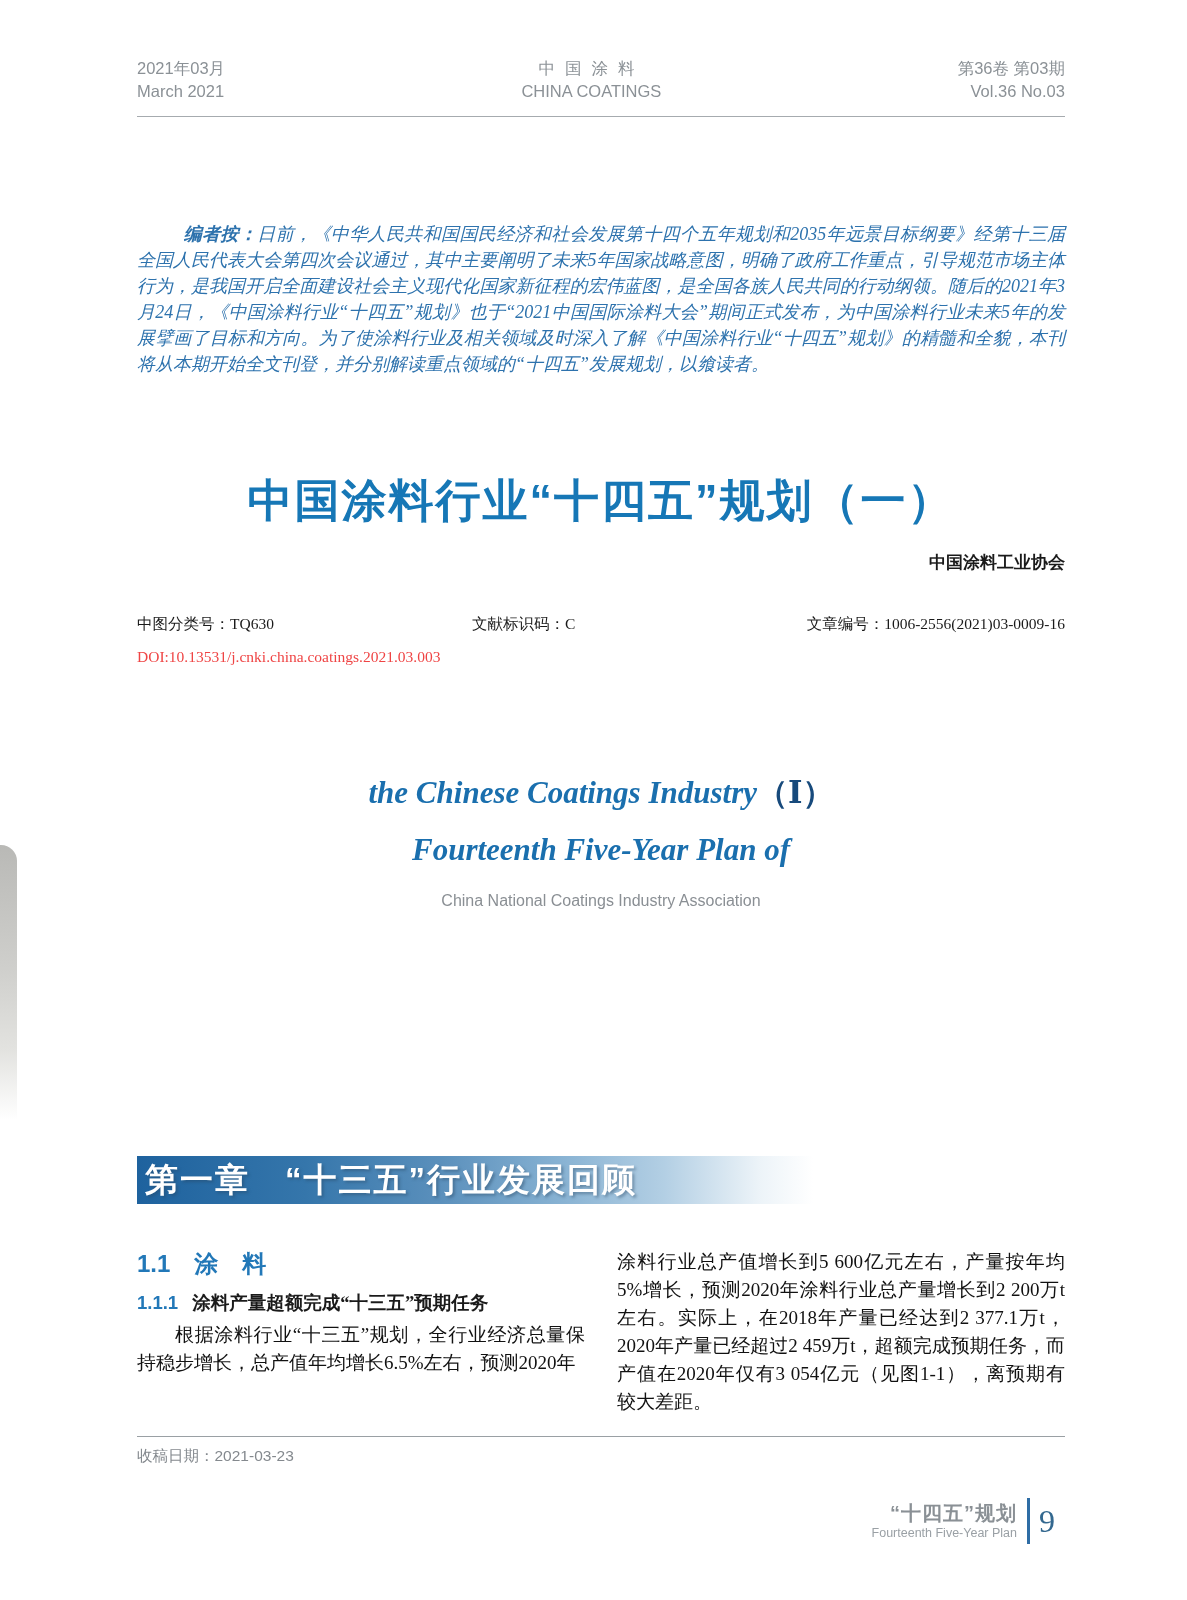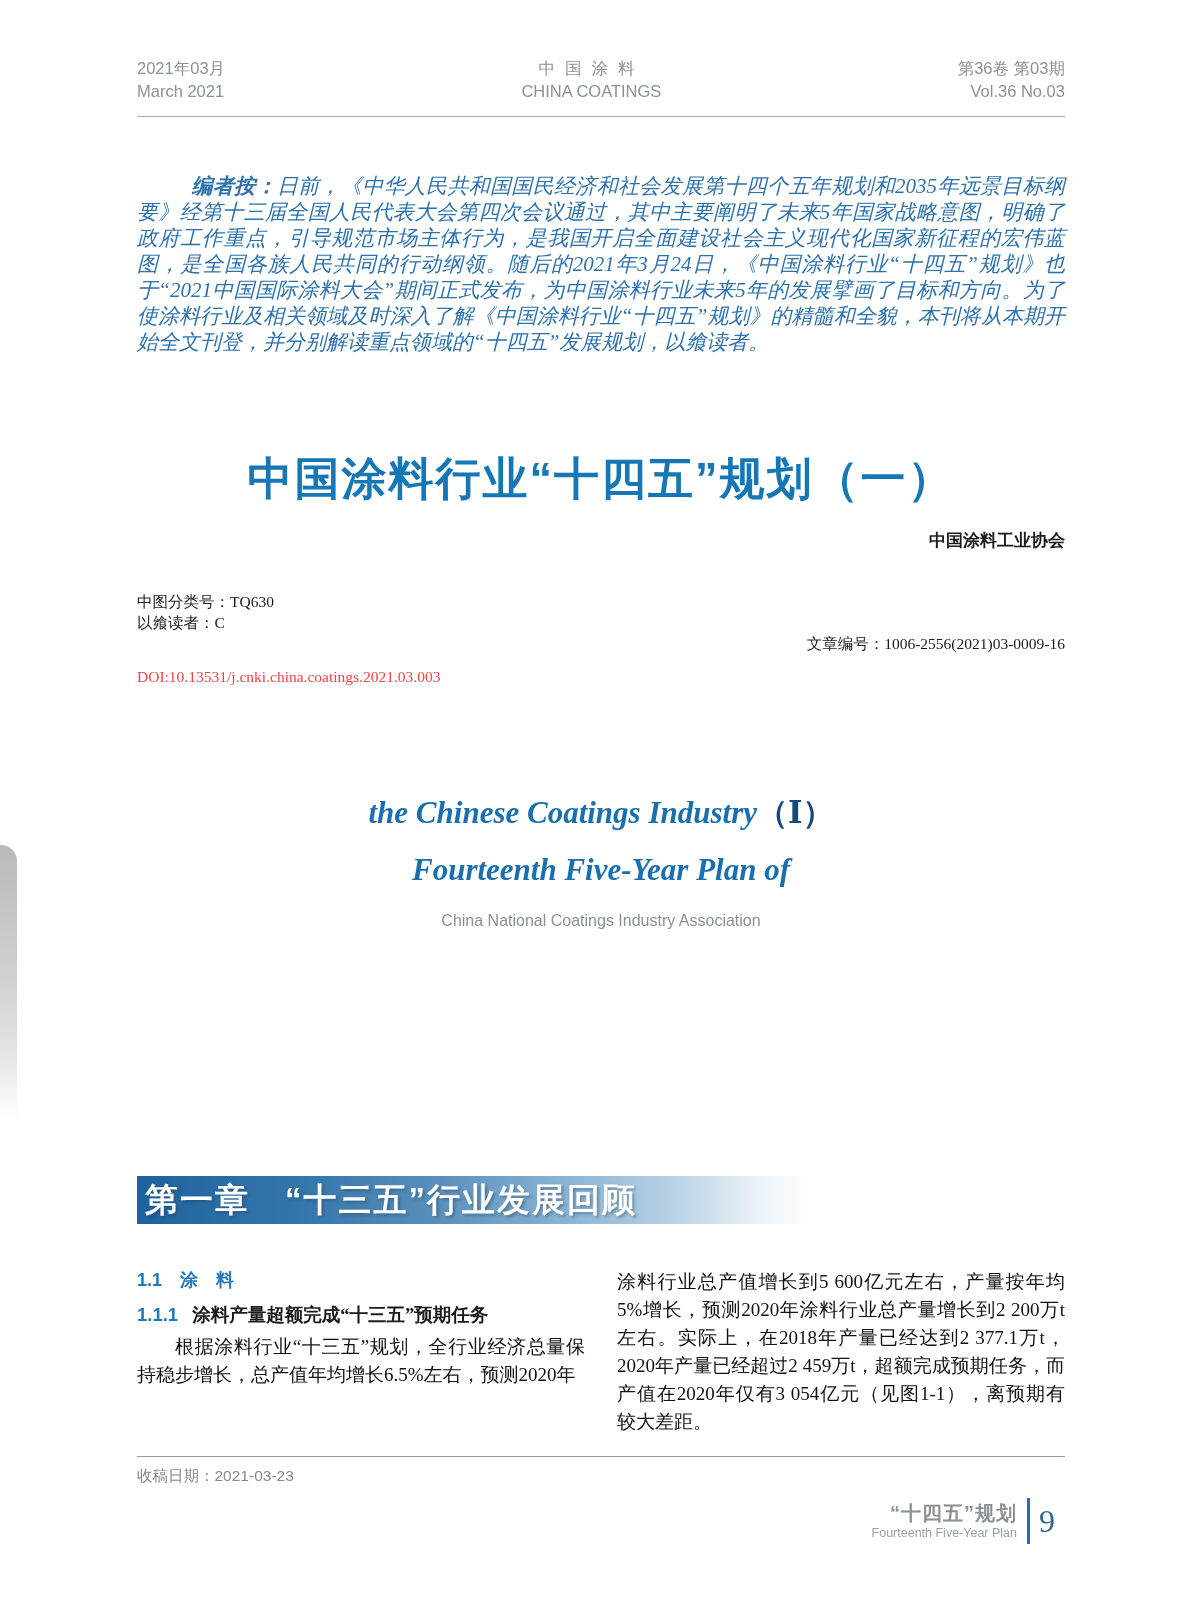--- a/index.html
+++ b/index.html
@@ -23,24 +23,24 @@
     color:#8b9196;
     font-family:"Liberation Sans","DejaVu Sans",sans-serif;
   }
   .hdr-col{line-height:23px;font-size:16.5px;}
   .hdr-col.center{text-align:center;}
   .hdr-col.center .cn{letter-spacing:10px;}
   .hdr-col.right{text-align:right;}
 
   
   .editor-note{
-    margin-top:56px;
+    margin-top:104px;
     color:#2d72ad;
     font-style:italic;
-    font-size:21px;
+    font-size:18px;
     line-height:26px;
     text-align:justify;
   }
   .editor-note p{margin:0;text-indent:2.6em;}
   .editor-note .note-label{font-weight:bold;}
 
   
   .title-cn{
     margin:94px 0 0 0;
     text-align:center;
@@ -58,21 +58,20 @@
     font-size:17px;
     color:#1a1a1a;
   }
 
   
   .meta-row{
     margin-top:40px;
     display:flex;
     font-size:15.5px;
     color:#1a1a1a;
-    flex-direction:column;
   }
   .meta-row .m1{width:335px;}
   .meta-row .m2{width:300px;}
   .meta-row .m3{flex:1;text-align:right;}
   .doi-line{margin-top:13px;font-size:15.5px;color:#ef4444;}
 
   
   .title-en{
     margin-top:98px;
     text-align:center;
@@ -135,21 +134,21 @@
     font-family:"Liberation Sans","DejaVu Sans",sans-serif;
     font-weight:bold;
     font-size:21px;
     white-space:nowrap;
   }
   .h-sec2{
     margin:0 0 10px 0;
     color:#2278b8;
     font-family:"Liberation Sans","DejaVu Sans",sans-serif;
     font-weight:bold;
-    font-size:18px;
+    font-size:24px;
   }
   .h-sec3{
     margin:0 0 6px 0;
     font-size:18.5px;
     font-weight:bold;
     color:#1a1a1a;
   }
   .h-sec3 .num{
     color:#2278b8;
     font-family:"Liberation Sans","DejaVu Sans",sans-serif;
@@ -226,21 +225,21 @@
 
     <section class="editor-note">
       <p><span class="note-label">编者按：</span><span>日前，《中华人民共和国国民经济和社会发展第十四个五年规划和2035年远景目标纲要》经第十三届全国人民代表大会第四次会议通过，其中主要阐明了未来5年国家战略意图，明确了政府工作重点，引导规范市场主体行为，是我国开启全面建设社会主义现代化国家新征程的宏伟蓝图，是全国各族人民共同的行动纲领。随后的2021年3月24日，《中国涂料行业“十四五”规划》也于“2021中国国际涂料大会”期间正式发布，为中国涂料行业未来5年的发展擘画了目标和方向。为了使涂料行业及相关领域及时深入了解《中国涂料行业“十四五”规划》的精髓和全貌，本刊将从本期开始全文刊登，并分别解读重点领域的“十四五”发展规划，以飨读者。</span></p>
     </section>
 
     <h1 class="title-cn">中国涂料行业“十四五”规划（一）</h1>
     <div class="author-cn">中国涂料工业协会</div>
 
     <div class="meta-row">
       <span class="m1">中图分类号：TQ630</span>
-      <span class="m2">以飨读者：C</span>
+      <span class="m2">文献标识码：C</span>
       <span class="m3">文章编号：1006-2556(2021)03-0009-16</span>
     </div>
     <div class="doi-line">DOI:10.13531/j.cnki.china.coatings.2021.03.003</div>
 
     <div class="title-en">
       <div><span>the Chinese Coatings Industry</span><span class="suffix">（Ⅰ）</span></div>
       <div>Fourteenth Five-Year Plan of</div>
     </div>
     <div class="author-en">China National Coatings Industry Association</div>
 

